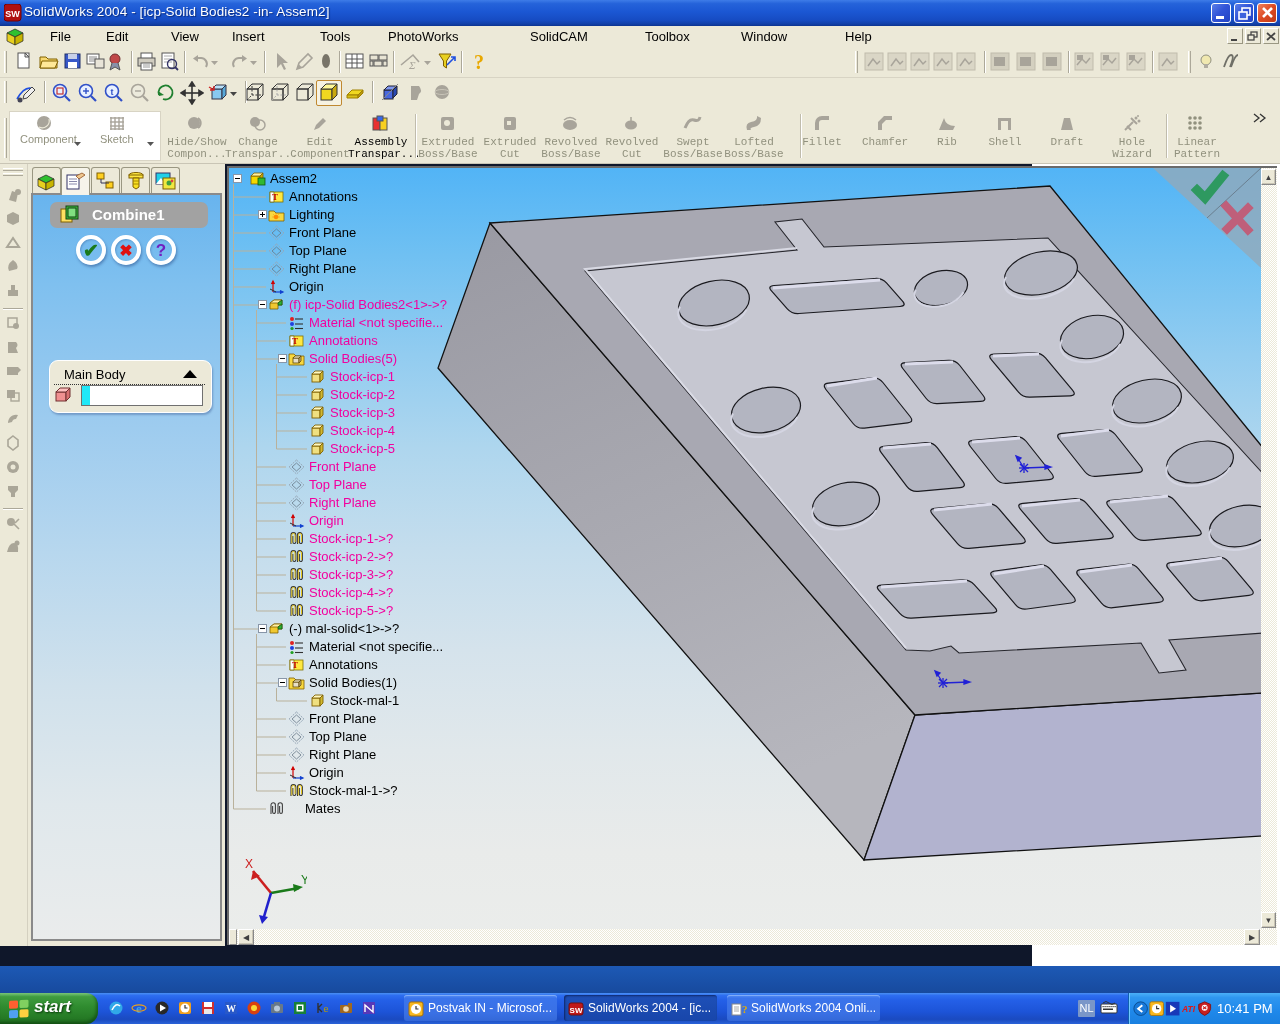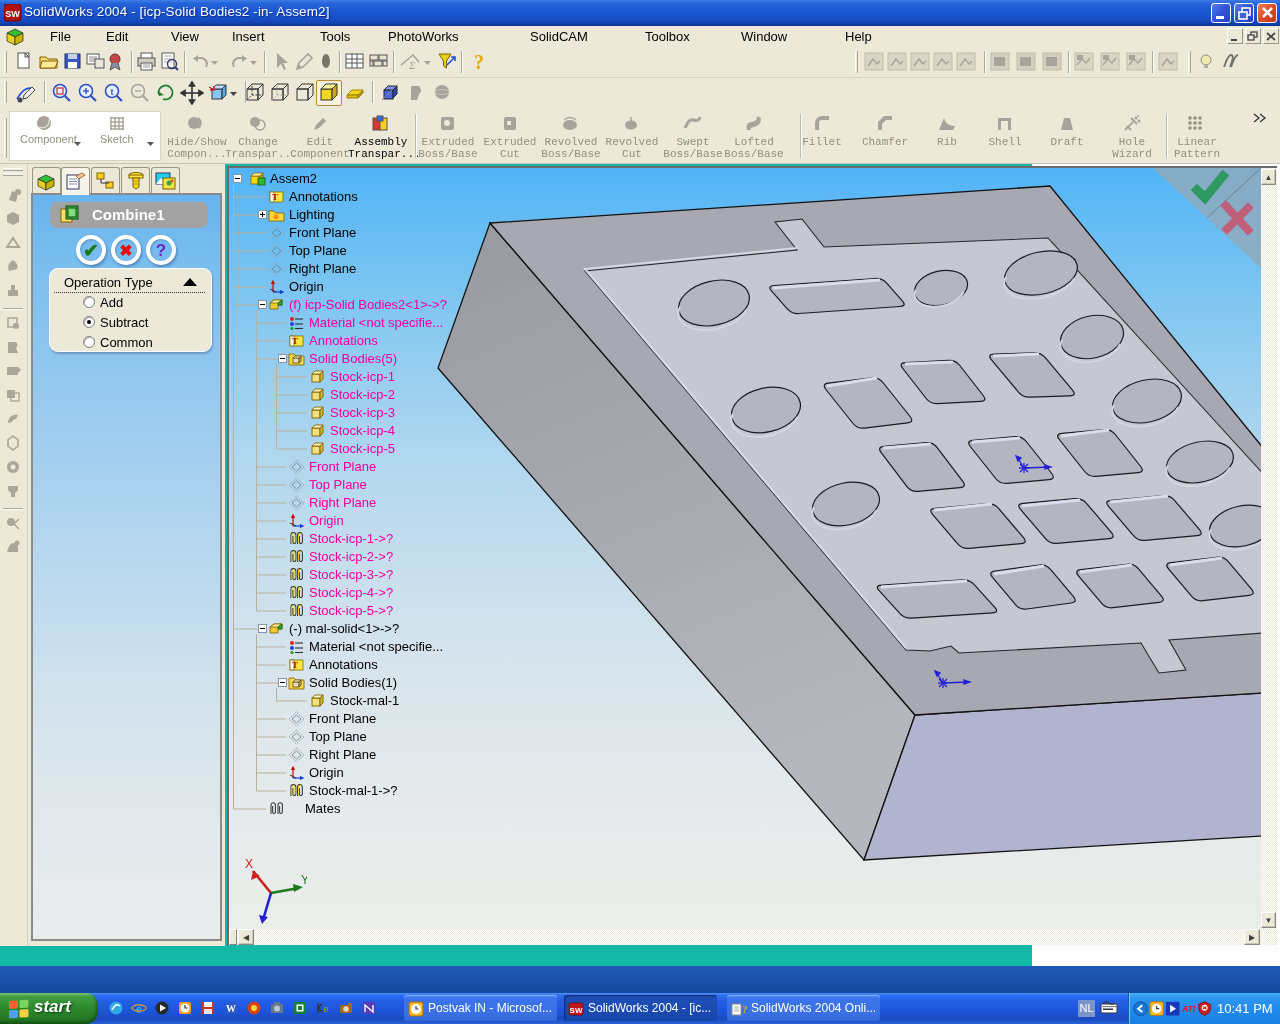--- a/index.html
+++ b/index.html
@@ -1,17 +1,17 @@
 <!DOCTYPE html>
 <html><head>
 <meta charset="utf-8">
 <style>
 * { margin:0; padding:0; box-sizing:border-box; }
 html,body { width:1280px; height:1024px; overflow:hidden; font-family:"Liberation Sans",sans-serif; }
-#root { position:relative; width:1032px; height:1024px; background:#14b8a6;border-radius:10px; }
+#root { position:relative; width:1032px; height:1024px; background:#0f172a;border-radius:10px; }
 .abs { position:absolute; }
 
 
 #titlebar { left:0; top:0; width:1280px; height:26px;
   background:linear-gradient(180deg,#3e7ce8 0%,#2563da 14%,#1b57d3 45%,#164bc2 78%,#1240a8 92%,#0c3390 100%);
   color:#fff; }
 #titlebar .ttext { position:absolute; left:24px; top:4px; font-size:13.5px; font-weight:normal; letter-spacing:0.1px; text-shadow:1px 1px 1px #0a2a7a; }
 .winbtn { position:absolute; top:3px; width:20px; height:20px; border-radius:3px; border:1px solid #fff; overflow:hidden; }
 .winbtn.b1 { background:linear-gradient(135deg,#5b7fe8 0%,#3255d8 45%,#2343c4 100%); }
 .winbtn.bx { background:linear-gradient(135deg,#f0825e 0%,#dd4a22 50%,#c03a18 100%); }
@@ -644,30 +644,32 @@
         <svg class="abs" style="left:8px;top:1px" width="28" height="24" viewBox="0 0 28 24">
             <rect x="3" y="6" width="11" height="13" fill="#ffe060" stroke="#806000"></rect>
             <rect x="8" y="3" width="12" height="13" fill="#40c040" stroke="#104010"></rect>
             <rect x="10" y="5" width="8" height="9" fill="#80e080" stroke="#104010"></rect>
           </svg>
       </div>
       <div class="pmround" style="left:43px;top:40px"><span style="color:#1a7a1a;font-size:19px;line-height:23px">✔</span></div>
       <div class="pmround" style="left:78px;top:40px"><span style="color:#e01010;font-size:16px;line-height:23px">✖</span></div>
       <div class="pmround" style="left:113px;top:40px"><span style="color:#7020c0;font-size:17px;line-height:23px">?</span></div>
 
-      <div class="grpbox" style="top:73px;height:84px">
-        <div class="grptitle">Operation Type<span class="grparrow"></span></div>
-        <span class="radio" style="top:27px"></span>
-          <span class="rlabel" style="top:26px">Add</span>
-        <span class="radio sel" style="top:47px"></span>
-          <span class="rlabel" style="top:46px">Subtract</span>
-        <span class="radio" style="top:67px"></span>
-          <span class="rlabel" style="top:66px">Common</span>
+
+      <div class="grpbox" style="top:165px;height:53px">
+        <div class="grptitle">Main Body<span class="grparrow"></span></div>
+        <svg class="cubeic" style="top:25px" width="19" height="18" viewBox="0 0 19 18">
+            <rect x="2" y="6" width="10" height="9" fill="#f09090" stroke="#703030"></rect>
+            <polygon points="2,6 6,2 16,2 12,6" fill="#ffc0c0" stroke="#703030"></polygon>
+            <polygon points="12,6 16,2 16,11 12,15" fill="#d87070" stroke="#703030"></polygon>
+          </svg>
+        <div class="abs" style="left:31px;top:24px;width:122px;height:21px;background:#fff;border:1px solid #707070">
+          <div class="abs" style="left:0;top:0;width:8px;height:19px;background:#20e8f8"></div>
+        </div>
       </div>
-
 
     </div>
   </div>
 
   <div id="vp" class="abs">
     <svg id="vpsvg" width="1048" height="777">
         <defs>
 <linearGradient id="lfg" x1="0" y1="0" x2="0.3" y2="1">
             <stop offset="0" stop-color="#9999a2"></stop>
             <stop offset="1" stop-color="#b6b6bd"></stop>

